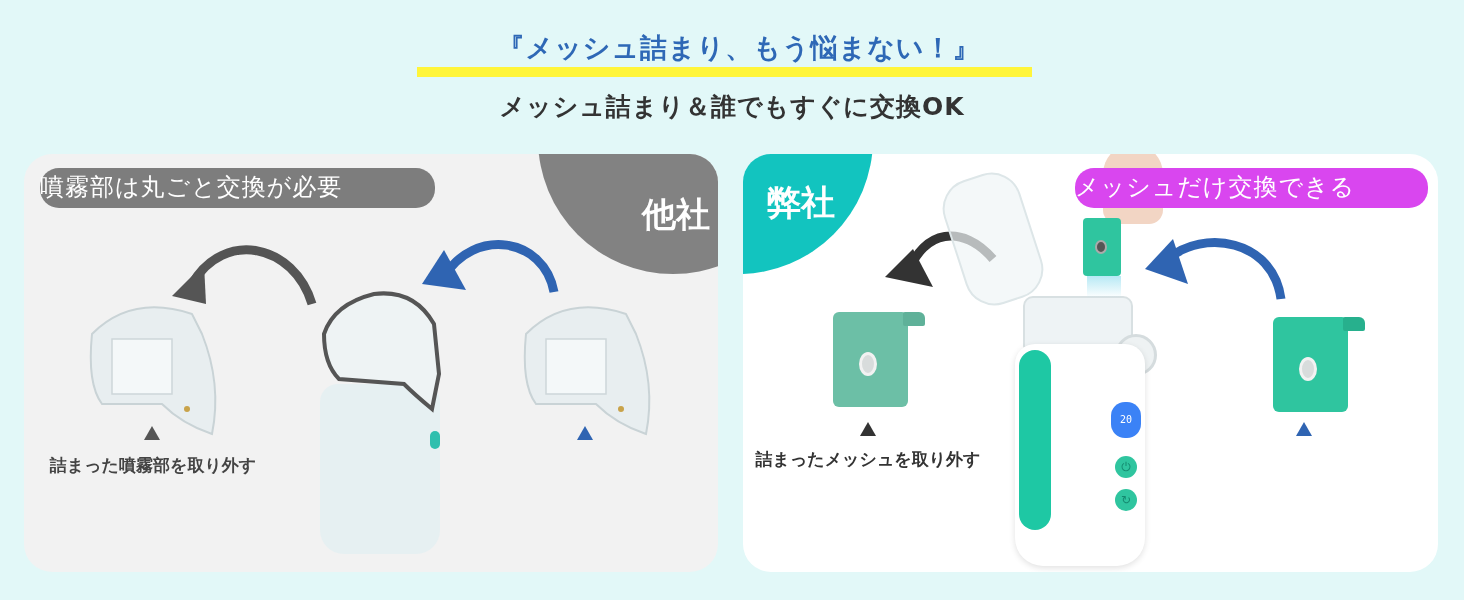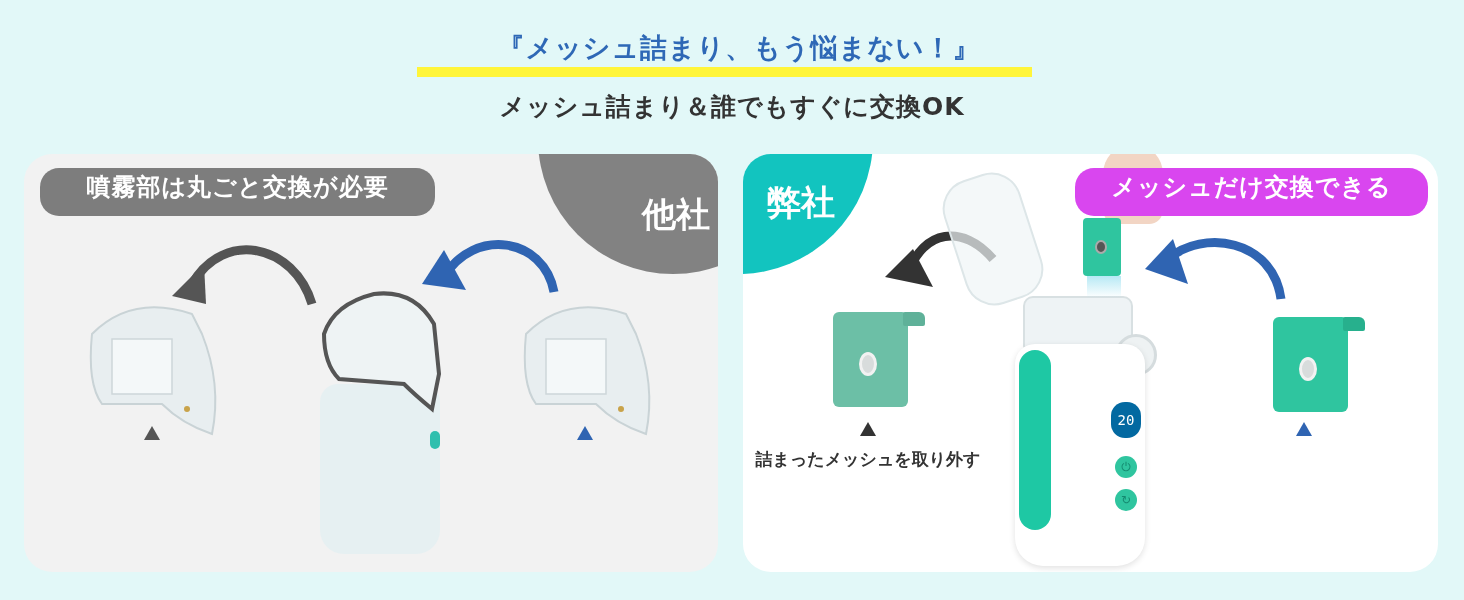--- a/index.html
+++ b/index.html
@@ -35,22 +35,22 @@
     position: absolute; right: 8px; top: 38px; font-size: 34px; font-weight: bold; color: #fff;
   }
   .corner-right {
     position: absolute; left: -140px; top: -150px; width: 270px; height: 270px;
     border-radius: 50%; background: #12c4bf;
   }
   .corner-right-label {
     position: absolute; left: 24px; top: 26px; font-size: 34px; font-weight: bold; color: #fff;
   }
   .pill {
-    position: absolute; height: 48px; border-radius: 19px; color: #fff;
-    font-size: 24px; font-weight: bold; line-height: 38px; text-align: center; letter-spacing: 1px;
+    position: absolute; height: 40px; border-radius: 19px; color: #fff;
+    font-size: 24px; font-weight: normal; line-height: 38px; text-align: left; letter-spacing: 1px;
   }
   .pill-left { left: 16px; top: 14px; width: 395px; background: #7d7d7d; }
   .pill-right { left: 332px; top: 14px; width: 353px; background: #d946ef; z-index: 5; }
 
   .caption {
     position: absolute; font-size: 17px; font-weight: bold; text-align: center; white-space: nowrap;
   }
   .caption-gray { color: #444; }
   .caption-blue { color: #2f64b2; }
   .tri {
@@ -98,20 +98,21 @@
   </svg>
 
   <svg style="left:482px;top:140px;width:160px;height:150px" viewBox="0 0 160 150">
     <path d="M20 40 Q 60 0 120 20 L 130 40 Q 150 90 140 140 Q 110 130 90 110 L 30 110 Q 15 90 20 40 Z" fill="#e8eef0" stroke="#c9d3d6" stroke-width="2"></path>
     <rect x="40" y="45" width="60" height="55" fill="#f4f8f9" stroke="#cdd6d9" stroke-width="1.5"></rect>
     <circle cx="115" cy="115" r="3" fill="#c9a34a"></circle>
   </svg>
 
   <div class="tri" style="left:120px;top:272px;"></div>
   <div class="tri tri-blue" style="left:553px;top:272px;"></div>
+  <div class="caption caption-gray" style="left:14px;top:300px;width:230px;">詰まった噴霧部を取り外す</div>
 </div>
 
 <div class="panel panel-right">
   <div class="corner-right"></div>
   <div class="corner-right-label">弊社</div>
 
   <svg style="left:140px;top:65px;width:120px;height:90px" viewBox="0 0 120 90">
     <path d="M110 40 C 80 5, 40 10, 25 55" stroke="#333" stroke-width="9" fill="none"></path>
     <polygon points="2,58 30,30 50,68" fill="#333"></polygon>
   </svg>
@@ -124,21 +125,21 @@
   <div style="position:absolute;left:90px;top:158px;width:75px;height:95px;background:#6cbfa6;border-radius:6px;">
     <div style="position:absolute;left:26px;top:40px;width:18px;height:24px;border-radius:50%;background:#d8dcdc;border:3px solid #f2f2f2;"></div>
   </div>
   <div style="position:absolute;left:160px;top:158px;width:22px;height:14px;background:#5fb199;border-radius:2px 6px 2px 2px;"></div>
 
   <div style="position:absolute;left:210px;top:20px;width:80px;height:130px;border:2px solid #dde6e8;border-radius:30px;background:rgba(240,245,246,0.7);transform:rotate(-18deg);"></div>
   <div style="position:absolute;left:280px;top:142px;width:110px;height:60px;background:#eef3f5;border:2px solid #d8e0e2;border-radius:10px;"></div>
   <div style="position:absolute;left:372px;top:180px;width:42px;height:42px;border-radius:50%;background:#eef2f3;border:3px solid #d5dcde;"></div>
   <div style="position:absolute;left:272px;top:190px;width:130px;height:222px;background:#ffffff;border-radius:20px 20px 28px 28px;box-shadow:0 2px 6px rgba(0,0,0,0.12);"></div>
   <div style="position:absolute;left:276px;top:196px;width:32px;height:180px;background:#1ec8a4;border-radius:16px;"></div>
-  <div style="position:absolute;left:368px;top:248px;width:30px;height:36px;background:#0369a1;border-radius:14px;color:#fff;font-size:14px;font-family:'DejaVu Sans Mono',monospace;text-align:center;line-height:36px;">20</div>
+  <div style="position:absolute;left:368px;top:248px;width:30px;height:36px;background:#3b82f6;border-radius:14px;color:#fff;font-size:10px;font-family:'DejaVu Sans Mono',monospace;text-align:center;line-height:36px;">20</div>
   <div style="position:absolute;left:372px;top:302px;width:22px;height:22px;background:#2fc59f;border-radius:50%;color:#148a70;font-size:12px;text-align:center;line-height:22px;">⏻</div>
   <div style="position:absolute;left:372px;top:335px;width:22px;height:22px;background:#2fc59f;border-radius:50%;color:#148a70;font-size:12px;text-align:center;line-height:22px;">↻</div>
 
   <div style="position:absolute;left:360px;top:-10px;width:60px;height:80px;background:#f2d5c4;border-radius:30px 30px 14px 14px;"></div>
   <div style="position:absolute;left:340px;top:64px;width:38px;height:58px;background:#2fc59f;border-radius:4px;">
     <div style="position:absolute;left:12px;top:22px;width:12px;height:14px;border-radius:50%;background:#555;border:2px solid #aaa;"></div>
   </div>
   <div style="position:absolute;left:344px;top:122px;width:34px;height:22px;background:linear-gradient(#b7e9f5,rgba(183,233,245,0));"></div>
 
   <div class="pill pill-right">メッシュだけ交換できる</div>

